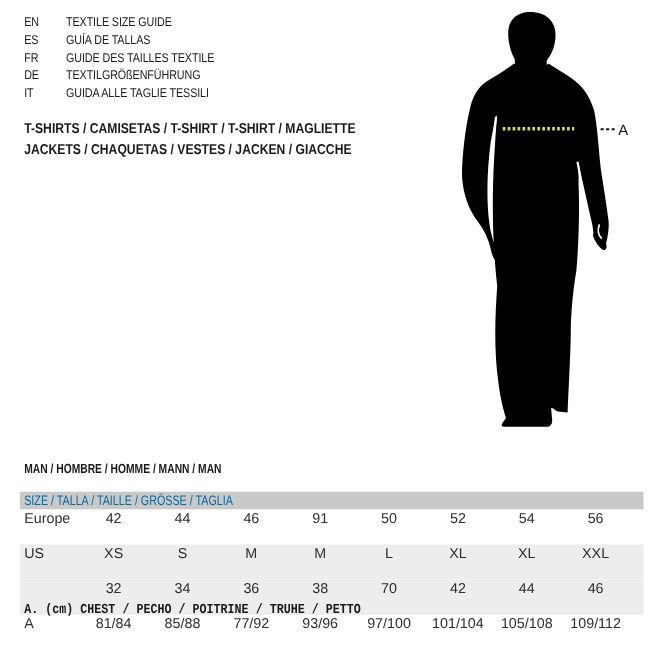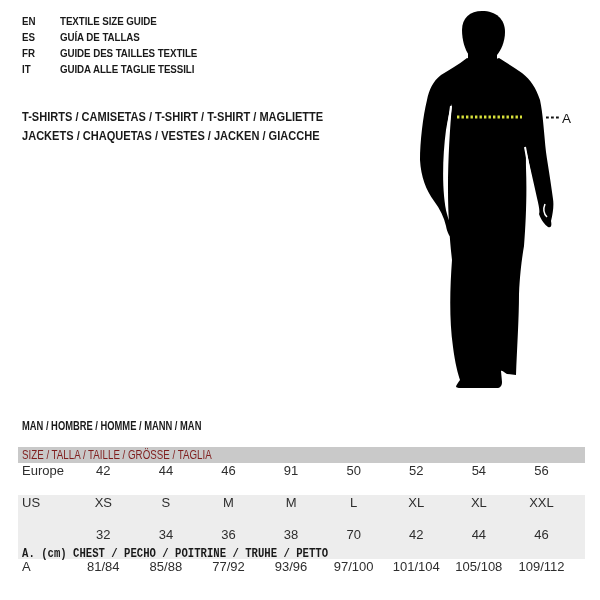--- a/index.html
+++ b/index.html
@@ -4,33 +4,33 @@
 <style>
   html,body{margin:0;padding:0;background:#fff;}
   body{width:600px;height:600px;font-family:"Liberation Sans",sans-serif;color:#1a1a1a;}
   .canvas{position:relative;width:600px;height:600px;background:#ffffff;overflow:hidden;}
 
   .sx{display:inline-block;transform-origin:0 50%;white-space:nowrap;}
   .s85{transform:scaleX(.85);}
   .s78{transform:scaleX(.78);}
 
   .lang-block{position:absolute;left:22px;top:13px;}
-  .lang-row{height:16px;line-height:16px;font-size:11.5px;font-weight:bold;letter-spacing:-.1px;}
+  .lang-row{height:16px;line-height:16px;font-size:11.5px;font-weight:normal;letter-spacing:-.1px;}
   .lang-row .code{display:inline-block;width:38px;vertical-align:top;}
 
   .categories{position:absolute;left:22px;top:107px;}
   .cat-line{height:19px;line-height:19px;font-size:13px;font-weight:bold;}
 
   .figure-svg{position:absolute;left:0;top:0;width:600px;height:600px;pointer-events:none;}
 
   .man-title{position:absolute;left:22px;top:419px;height:14px;line-height:14px;
              font-size:12px;font-weight:bold;}
 
   .size-table{position:absolute;left:18px;top:447px;width:567px;font-size:13px;color:#2e2e2e;}
-  .thead{height:16px;line-height:16px;background:#c9c9c9;color:#7f1d1d;padding-left:4px;
+  .thead{height:16px;line-height:16px;background:#c9c9c9;color:#0369a1;padding-left:4px;
          font-size:12.5px;}
   .trow{display:grid;grid-template-columns:54px repeat(8,62.6px);height:32px;line-height:16px;}
   .trow.shaded{background:#ededed;}
   .rlabel{padding-left:4px;text-align:left;}
   .cell{text-align:center;}
 
   .footnote{position:absolute;left:22px;top:547px;height:14px;line-height:14px;
             font-size:12.5px;font-weight:bold;font-family:Liberation Mono, monospace;}
 </style>
 </head>
@@ -40,20 +40,23 @@
 
   <div class="lang-block">
     <div class="lang-row">
       <span class="code"><span class="sx s85">EN</span></span><span class="sx s85">TEXTILE SIZE GUIDE</span>
     </div>
     <div class="lang-row">
       <span class="code"><span class="sx s85">ES</span></span><span class="sx s85">GUÍA DE TALLAS</span>
     </div>
     <div class="lang-row">
       <span class="code"><span class="sx s85">FR</span></span><span class="sx s85">GUIDE DES TAILLES TEXTILE</span>
+    </div>
+    <div class="lang-row">
+      <span class="code"><span class="sx s85">DE</span></span><span class="sx s85">TEXTILGRÖßENFÜHRUNG</span>
     </div>
     <div class="lang-row">
       <span class="code"><span class="sx s85">IT</span></span><span class="sx s85">GUIDA ALLE TAGLIE TESSILI</span>
     </div>
   </div>
 
   <div class="categories">
     <div class="cat-line"><span class="sx s85">T-SHIRTS / CAMISETAS / T-SHIRT / T-SHIRT / MAGLIETTE</span></div>
     <div class="cat-line"><span class="sx s85">JACKETS / CHAQUETAS / VESTES / JACKEN / GIACCHE</span></div>
   </div>

